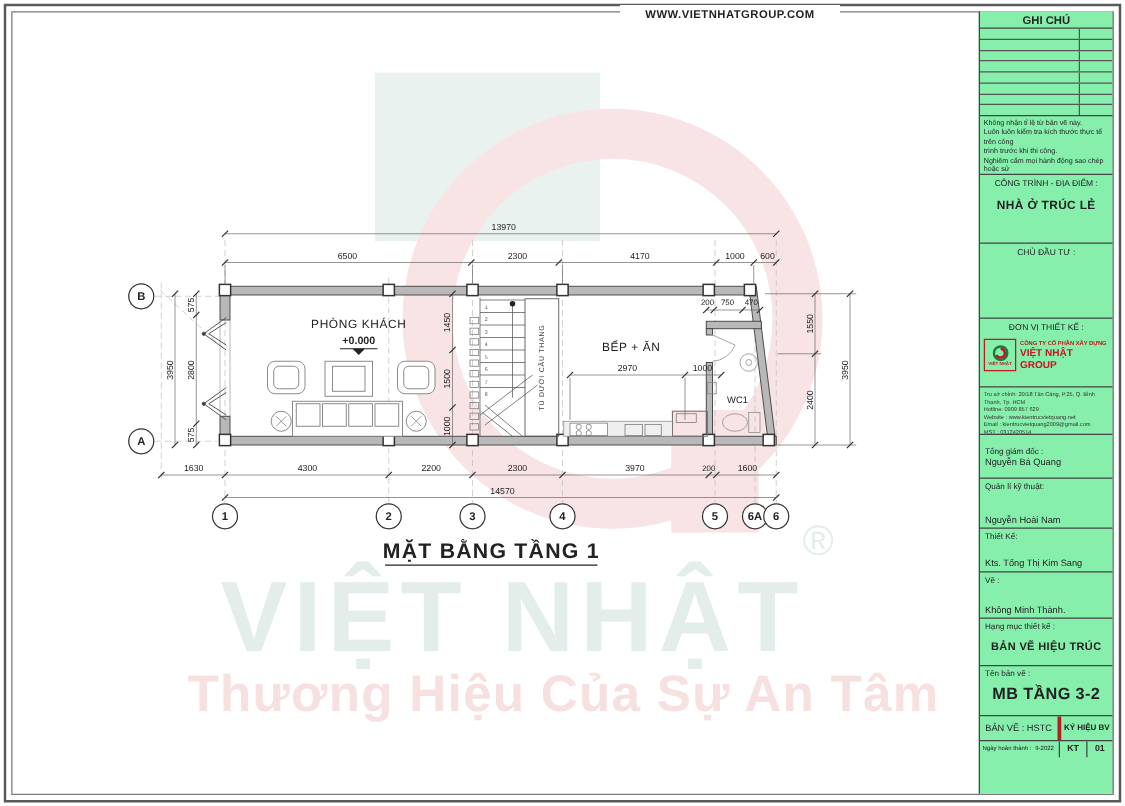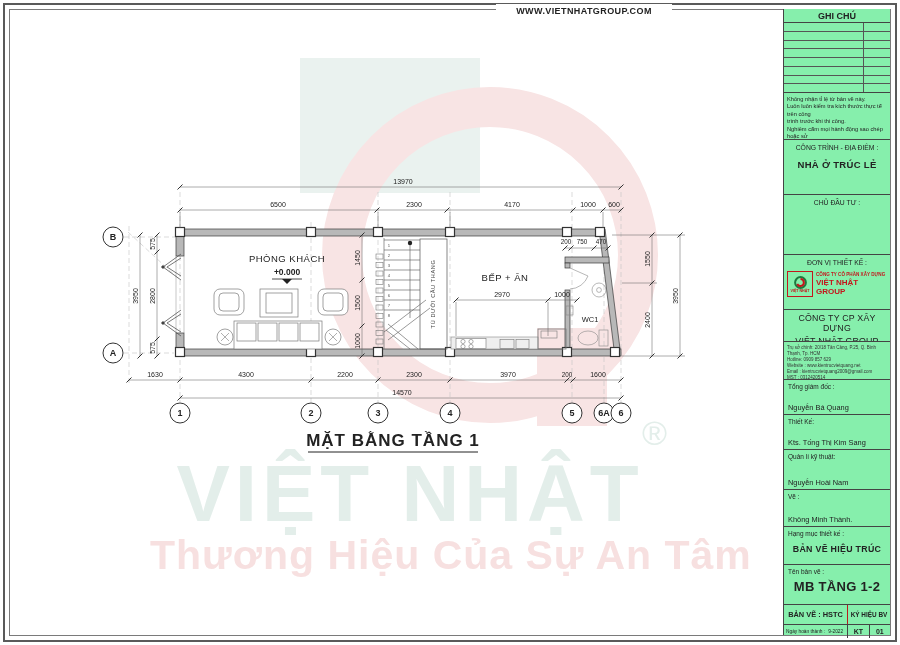--- a/index.html
+++ b/index.html
@@ -46,26 +46,26 @@
   .logo-box{width:24px;height:24px;border:1px solid #c4161c;display:flex;flex-direction:column;
             align-items:center;justify-content:center;flex:none;}
   .logo-cap{font-size:3.6px;font-weight:bold;color:#c4161c;line-height:4px;}
   .logo-txt .l1{font-size:4.6px;font-weight:bold;color:#c4161c;line-height:5.6px;}
   .logo-txt .l2{font-size:8px;font-weight:bold;color:#c4161c;line-height:9px;}
   .compname{height:32px;text-align:center;}
   .compname .n{font-size:8.8px;margin-top:3px;letter-spacing:.2px;}
   .contact{height:38px;font-size:4.5px;line-height:6px;padding:3px 3px;color:#333;}
   .role{display:flex;flex-direction:column;justify-content:space-between;}
   .role .nm{font-size:7.4px;padding:0 0 2px 4px;}
-  .r1{height:35px;} .r2{height:40px;} .r3{height:35px;} .r4{height:37px;}
+  .r1{height:35px;justify-content:center;} .r2{height:40px;} .r3{height:35px;} .r4{height:37px;}
   .cat{height:38px;} .cat .sec-val{font-size:8.8px;margin-top:7px;}
   .shname{height:40px;} .shname .sec-val{font-size:13px;margin-top:4px;}
   .rowa{height:20px;display:flex;}
-  .rowa .ca{flex:6;border-right:1px solid #b91c1c;display:flex;align-items:center;
-            justify-content:center;font-size:7.4px;font-weight:bold;}
+  .rowa .ca{flex:6;border-right:3px solid #b91c1c;display:flex;align-items:center;
+            justify-content:center;font-size:7.4px;font-weight:normal;}
   .rowa .cb{flex:4;display:flex;align-items:center;justify-content:center;
             font-size:6.4px;font-weight:bold;}
   .rowb{height:13px;display:flex;border-bottom:none !important;}
   .rowb .ca{flex:6;border-right:1px solid #444;display:flex;align-items:center;
             gap:3px;font-size:4.8px;padding-left:2px;}
   .rowb .cb{flex:2;border-right:1px solid #444;display:flex;align-items:center;
             justify-content:center;font-size:7px;font-weight:bold;}
   .rowb .cc{flex:2;display:flex;align-items:center;justify-content:center;
             font-size:7px;font-weight:bold;}
 </style>
@@ -403,58 +403,54 @@
           </svg>
           <div class="logo-cap">VIỆT NHẬT</div>
         </div>
         <div class="logo-txt">
           <div class="l1">CÔNG TY CỔ PHẦN XÂY DỰNG</div>
           <div class="l2">VIỆT NHẬT GROUP</div>
         </div>
       </div>
     </section>
 
-    <section class="compname">
-      <div class="n">CÔNG TY CP XÂY DỰNG</div>
-      <div class="n">VIỆT NHẬT GROUP</div>
-    </section>
 
     <section class="contact">
       <div>Trụ sở chính: 20/18 Tân Cảng, P.25, Q. Bình Thạnh, Tp. HCM</div>
       <div>Hotline: 0909 857 629</div>
       <div>Website : www.kientrucvietquang.net</div>
       <div>Email : kientrucvietquang2009@gmail.com</div>
       <div>MST : 0312420514</div>
     </section>
 
     <section class="role r1">
       <div class="sec-label-l">Tổng giám đốc :</div>
       <div class="nm">Nguyễn Bá Quang</div>
     </section>
+    <section class="role r2">
+      <div class="sec-label-l">Quản lí kỹ thuật:</div>
+      <div class="nm">Nguyễn Hoài Nam</div>
+    </section>
     <section class="role r3">
       <div class="sec-label-l">Thiết Kế:</div>
       <div class="nm">Kts. Tống Thị Kim Sang</div>
     </section>
-    <section class="role r2">
-      <div class="sec-label-l">Quản lí kỹ thuật:</div>
-      <div class="nm">Nguyễn Hoài Nam</div>
-    </section>
     <section class="role r4">
       <div class="sec-label-l">Vẽ :</div>
       <div class="nm">Không Minh Thành.</div>
     </section>
 
     <section class="cat">
       <div class="sec-label-l">Hạng mục thiết kế :</div>
       <div class="sec-val">BẢN VẼ HIỆU TRÚC</div>
     </section>
 
     <section class="shname">
       <div class="sec-label-l">Tên bản vẽ :</div>
-      <div class="sec-val">MB TẦNG 1-2</div>
+      <div class="sec-val">MB TẦNG 3-2</div>
     </section>
 
     <section class="rowa">
       <div class="ca">BẢN VẼ : HSTC</div>
       <div class="cb">KÝ HIỆU BV</div>
     </section>
 
     <section class="rowb">
       <div class="ca">
         <span>Ngày hoàn thành :</span>

